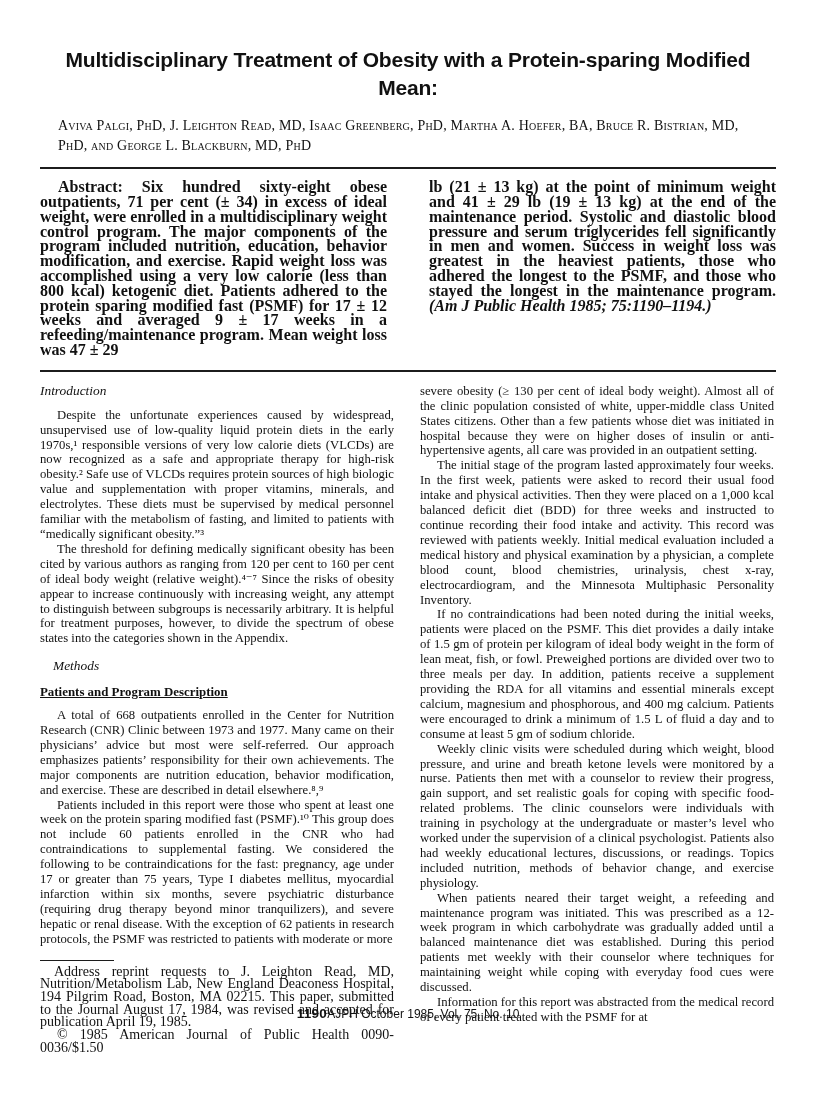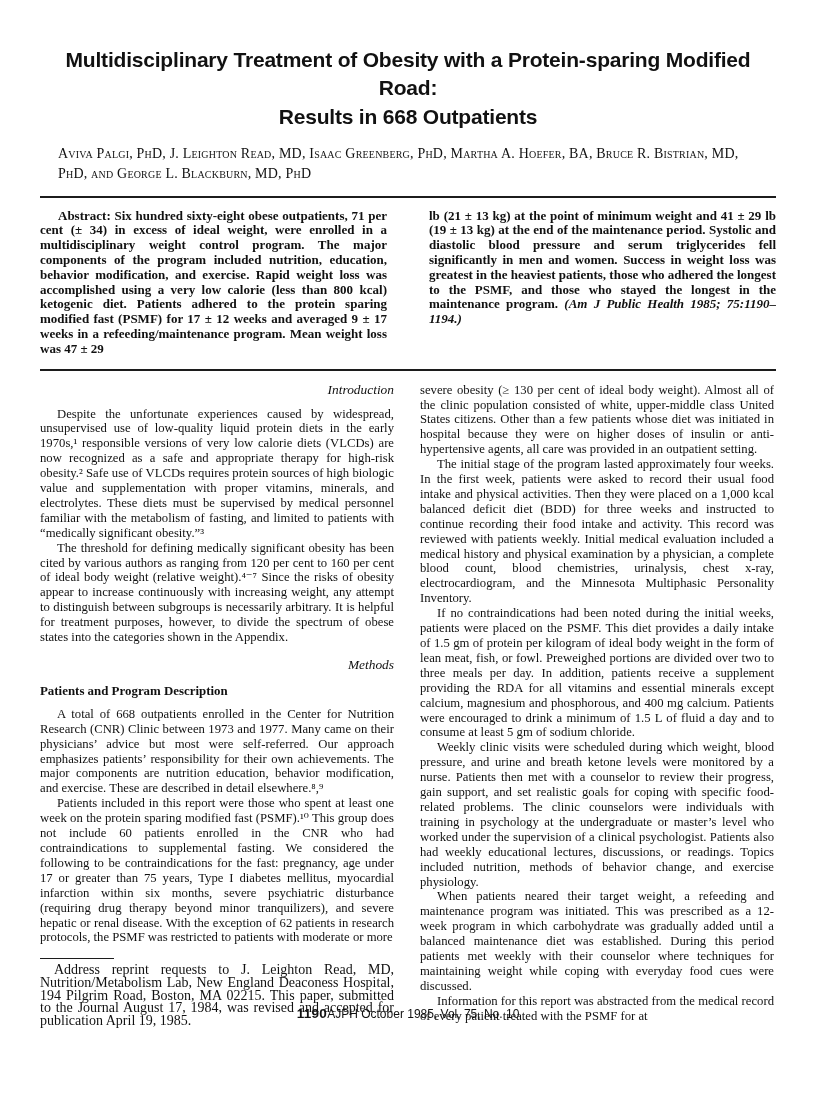--- a/index.html
+++ b/index.html
@@ -34,21 +34,21 @@
   .rule {
     border:none;
     border-top:2px solid #1c1c1c;
     margin:11px 0 0 0;
   }
   .abstract {
     display:flex;
     gap:42px;
     margin-top:11px;
     font-weight:bold;
-    font-size:13px;
+    font-size:16px;
     line-height:14.8px;
     text-align:justify;
   }
   .abstract .col { width:354px; }
   .abstract p { margin:0; }
   .abstract .indent { text-indent:18px; }
   .citation { font-style:italic; }
   .rule2 { border:none; border-top:2px solid #1c1c1c; margin:12px 0 0 0; }
   .bodycols {
     display:flex;
@@ -59,28 +59,29 @@
     text-align:justify;
   }
   .bodycols .col { width:354px; }
   .bodycols p { margin:0; text-indent:17px; }
   .bodycols p.cont { text-indent:0; }
   .h-italic {
     font-style:italic;
     font-weight:normal;
     font-size:13.4px;
     margin:0 0 9px 0;
-    text-align:right;
+    text-align:left;
   }
   .h-italic.spaced { margin-top:13px;margin-left:13px; }
   .h-bold {
     font-weight:bold;
     font-size:12.9px;
     margin:11px 0 8px 0;
     text-align:left;
+    text-decoration:underline;
   }
   .footnote {
     margin-top:13px;
     font-size:14px;
     line-height:12.7px;
     text-align:justify;
   }
   .footnote-rule {
     border:none;
     border-top:1.5px solid #1c1c1c;
@@ -100,22 +101,21 @@
   }
   .footer .pageno { font-size:13.5px; font-weight:bold; letter-spacing:0.3px; }
   .footer .journal { font-size:12px; }
 </style>
 </head>
 <body>
 
 <div class="page">
 
   <div class="title">
-    <div>Multidisciplinary Treatment of Obesity with a Protein-sparing Modified Road:</div>
-    <div>Results in 668 Outpatients</div>
+    <div>Multidisciplinary Treatment of Obesity with a Protein-sparing Modified Mean:</div>
   </div>
 
   <div class="authors">Aviva Palgi, PhD, J. Leighton Read, MD, Isaac Greenberg, PhD, Martha A. Hoefer, BA, Bruce R. Bistrian, MD, PhD, and George L. Blackburn, MD, PhD</div>
 
   <hr class="rule">
 
   <div class="abstract">
     <div class="col">
       <p class="indent"><span>Abstract:</span><span> Six hundred sixty-eight obese outpatients, 71 per cent (± 34) in excess of ideal weight, were enrolled in a multidisciplinary weight control program. The major components of the program included nutrition, education, behavior modification, and exercise. Rapid weight loss was accomplished using a very low calorie (less than 800 kcal) ketogenic diet. Patients adhered to the protein sparing modified fast (PSMF) for 17 ± 12 weeks and averaged 9 ± 17 weeks in a refeeding/maintenance program. Mean weight loss was 47 ± 29</span></p>
     </div>
@@ -132,20 +132,21 @@
       <div class="h-italic">Introduction</div>
       <p>Despite the unfortunate experiences caused by widespread, unsupervised use of low-quality liquid protein diets in the early 1970s,¹ responsible versions of very low calorie diets (VLCDs) are now recognized as a safe and appropriate therapy for high-risk obesity.² Safe use of VLCDs requires protein sources of high biologic value and supplementation with proper vitamins, minerals, and electrolytes. These diets must be supervised by medical personnel familiar with the metabolism of fasting, and limited to patients with “medically significant obesity.”³</p>
       <p>The threshold for defining medically significant obesity has been cited by various authors as ranging from 120 per cent to 160 per cent of ideal body weight (relative weight).⁴⁻⁷ Since the risks of obesity appear to increase continuously with increasing weight, any attempt to distinguish between subgroups is necessarily arbitrary. It is helpful for treatment purposes, however, to divide the spectrum of obese states into the categories shown in the Appendix.</p>
       <div class="h-italic spaced">Methods</div>
       <div class="h-bold">Patients and Program Description</div>
       <p>A total of 668 outpatients enrolled in the Center for Nutrition Research (CNR) Clinic between 1973 and 1977. Many came on their physicians’ advice but most were self-referred. Our approach emphasizes patients’ responsibility for their own achievements. The major components are nutrition education, behavior modification, and exercise. These are described in detail elsewhere.⁸,⁹</p>
       <p>Patients included in this report were those who spent at least one week on the protein sparing modified fast (PSMF).¹⁰ This group does not include 60 patients enrolled in the CNR who had contraindications to supplemental fasting. We considered the following to be contraindications for the fast: pregnancy, age under 17 or greater than 75 years, Type I diabetes mellitus, myocardial infarction within six months, severe psychiatric disturbance (requiring drug therapy beyond minor tranquilizers), and severe hepatic or renal disease. With the exception of 62 patients in research protocols, the PSMF was restricted to patients with moderate or more</p>
       <div class="footnote">
         <hr class="footnote-rule">
         <p class="fn1">Address reprint requests to J. Leighton Read, MD, Nutrition/Metabolism Lab, New England Deaconess Hospital, 194 Pilgrim Road, Boston, MA 02215. This paper, submitted to the Journal August 17, 1984, was revised and accepted for publication April 19, 1985.</p>
+        <p>© 1985 American Journal of Public Health 0090-0036/$1.50</p>
       </div>
     </div>
 
     <div class="col">
       <p class="cont">severe obesity (≥ 130 per cent of ideal body weight). Almost all of the clinic population consisted of white, upper-middle class United States citizens. Other than a few patients whose diet was initiated in hospital because they were on higher doses of insulin or anti-hypertensive agents, all care was provided in an outpatient setting.</p>
       <p>The initial stage of the program lasted approximately four weeks. In the first week, patients were asked to record their usual food intake and physical activities. Then they were placed on a 1,000 kcal balanced deficit diet (BDD) for three weeks and instructed to continue recording their food intake and activity. This record was reviewed with patients weekly. Initial medical evaluation included a medical history and physical examination by a physician, a complete blood count, blood chemistries, urinalysis, chest x-ray, electrocardiogram, and the Minnesota Multiphasic Personality Inventory.</p>
       <p>If no contraindications had been noted during the initial weeks, patients were placed on the PSMF. This diet provides a daily intake of 1.5 gm of protein per kilogram of ideal body weight in the form of lean meat, fish, or fowl. Preweighed portions are divided over two to three meals per day. In addition, patients receive a supplement providing the RDA for all vitamins and essential minerals except calcium, magnesium and phosphorous, and 400 mg calcium. Patients were encouraged to drink a minimum of 1.5 L of fluid a day and to consume at least 5 gm of sodium chloride.</p>
       <p>Weekly clinic visits were scheduled during which weight, blood pressure, and urine and breath ketone levels were monitored by a nurse. Patients then met with a counselor to review their progress, gain support, and set realistic goals for coping with specific food-related problems. The clinic counselors were individuals with training in psychology at the undergraduate or master’s level who worked under the supervision of a clinical psychologist. Patients also had weekly educational lectures, discussions, or readings. Topics included nutrition, methods of behavior change, and exercise physiology.</p>
       <p>When patients neared their target weight, a refeeding and maintenance program was initiated. This was prescribed as a 12-week program in which carbohydrate was gradually added until a balanced maintenance diet was established. During this period patients met weekly with their counselor where techniques for maintaining weight while coping with everyday food cues were discussed.</p>
       <p>Information for this report was abstracted from the medical record of every patient treated with the PSMF for at</p>

